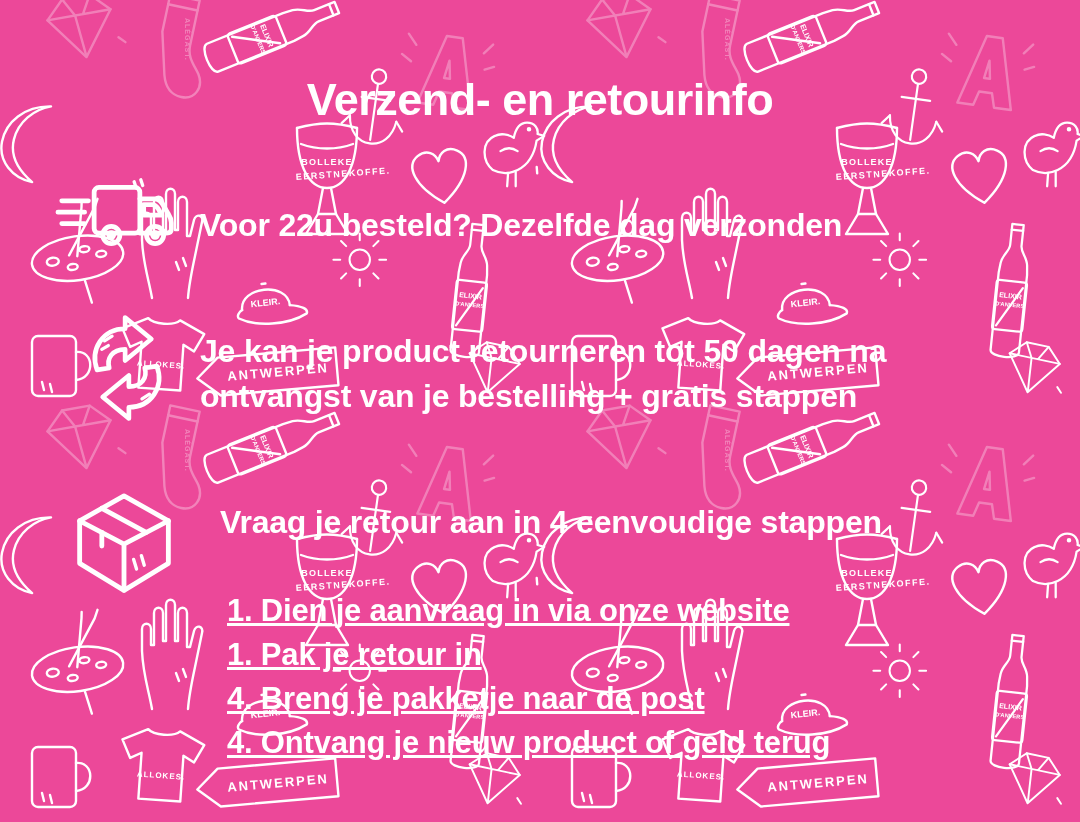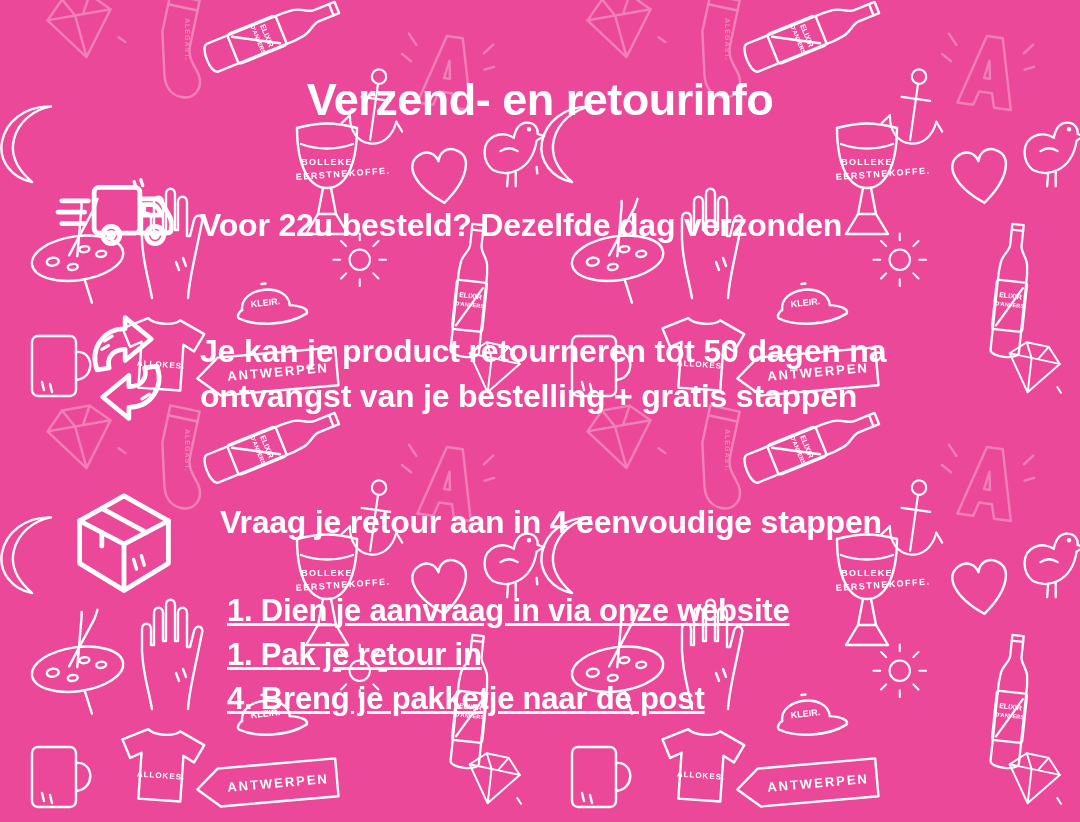--- a/index.html
+++ b/index.html
@@ -201,16 +201,17 @@
         <path d="M33,46 L33,60"></path>
         <path d="M66,74 l3,10 M74,70 l3,10" stroke-width="3.5"></path>
       </svg>
     </div>
     <div class="line sec3-head">Vraag je retour aan in 4 eenvoudige stappen</div>
 
     <ol class="steps">
       <li>1. Dien je aanvraag in via onze website</li>
       <li>1. Pak je retour in</li>
       <li>4. Breng je pakketje naar de post</li>
+      <li>4. Ontvang je nieuw product of geld terug</li>
     </ol>
 
   </div>
 </div>
 
 </body></html>

